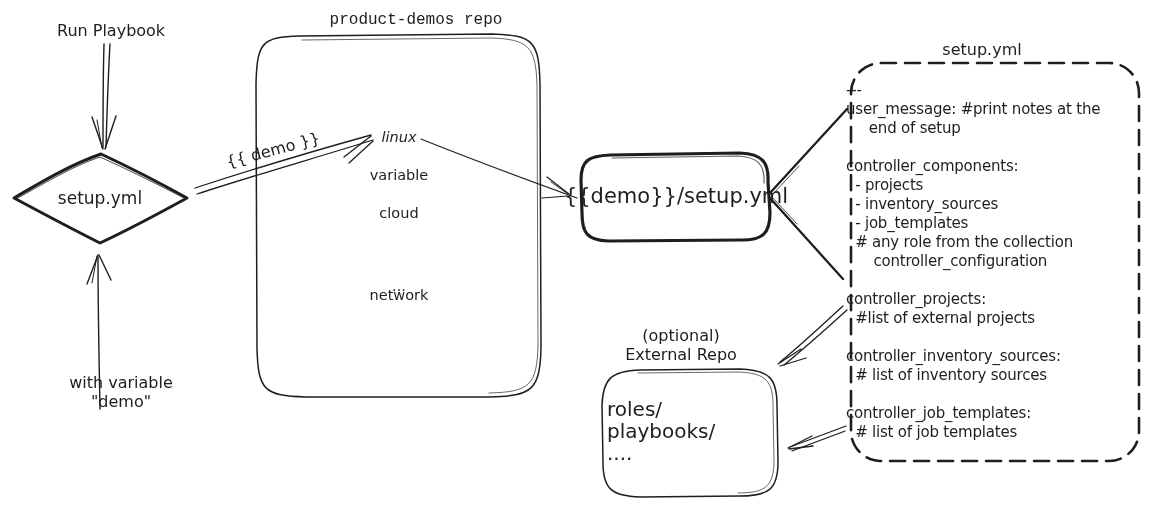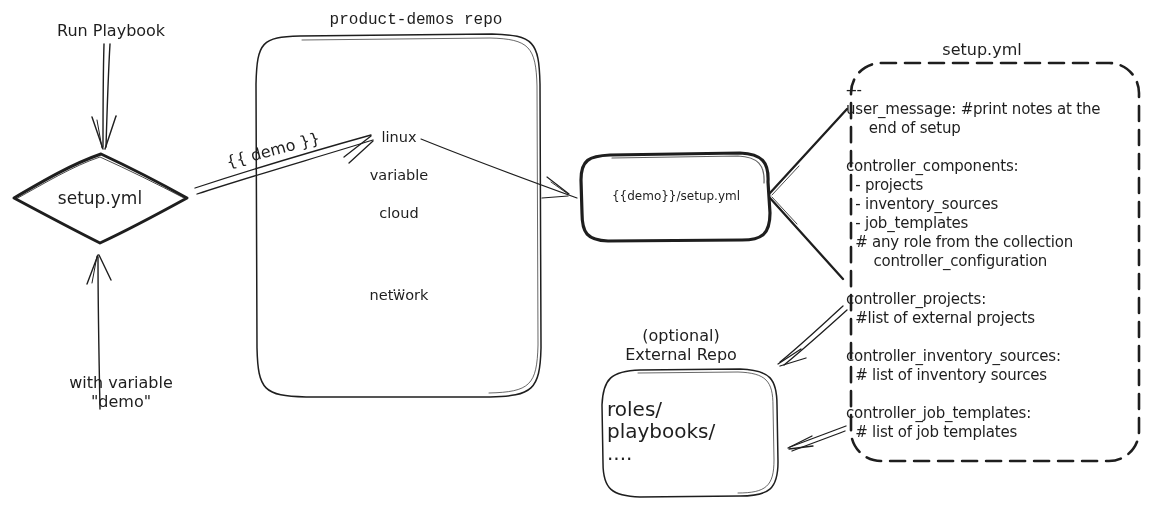--- a/index.html
+++ b/index.html
@@ -26,21 +26,21 @@
     position:absolute;left:607px;top:398px;
     font-size:20px;line-height:22px;white-space:pre;
   }
   .diamond-label{
     position:absolute;left:100px;top:198px;
     transform:translate(-50%,-50%);font-size:17px;
   }
   .vars-label{
     position:absolute;left:676px;top:196px;
     transform:translate(-50%,-50%);
-    text-align:center;font-size:12px;line-height:21px;
+    text-align:center;font-size:21px;line-height:21px;
   }
   .demo-lbl{
     position:absolute;left:273px;top:150px;
     transform:translate(-50%,-50%) rotate(-15deg);
     font-size:16px;
   }
   .two-line{line-height:19px;}
 </style>
 </head>
 <body>
@@ -128,21 +128,21 @@
     <div>with variable</div>
     <div>"demo"</div>
   </div>
 
   <div class="diamond-label">setup.yml</div>
 
   <div class="demo-lbl">{{ demo }}</div>
 
   <div class="lbl centered title" style="left:416px;top:11px;font-family:Liberation Mono, monospace;">product-demos repo</div>
 
-  <div class="lbl centered repo-item" style="left:399px;top:129px;">linux</div>
+  <div class="lbl centered repo-item" style="left:399px;top:129px;font-style:italic;">linux</div>
   <div class="lbl centered repo-item" style="left:399px;top:167px;">variable</div>
   <div class="lbl centered repo-item" style="left:399px;top:205px;">cloud</div>
   <div class="lbl centered repo-item" style="left:399px;top:243px;margin-top:44px;">network</div>
   <div class="lbl centered repo-item" style="left:399px;top:278px;">...</div>
 
   <div class="vars-label">
     <div>{{demo}}/setup.yml</div>
   </div>
 
   <div class="lbl centered title" style="left:982px;top:40px;">setup.yml</div>

